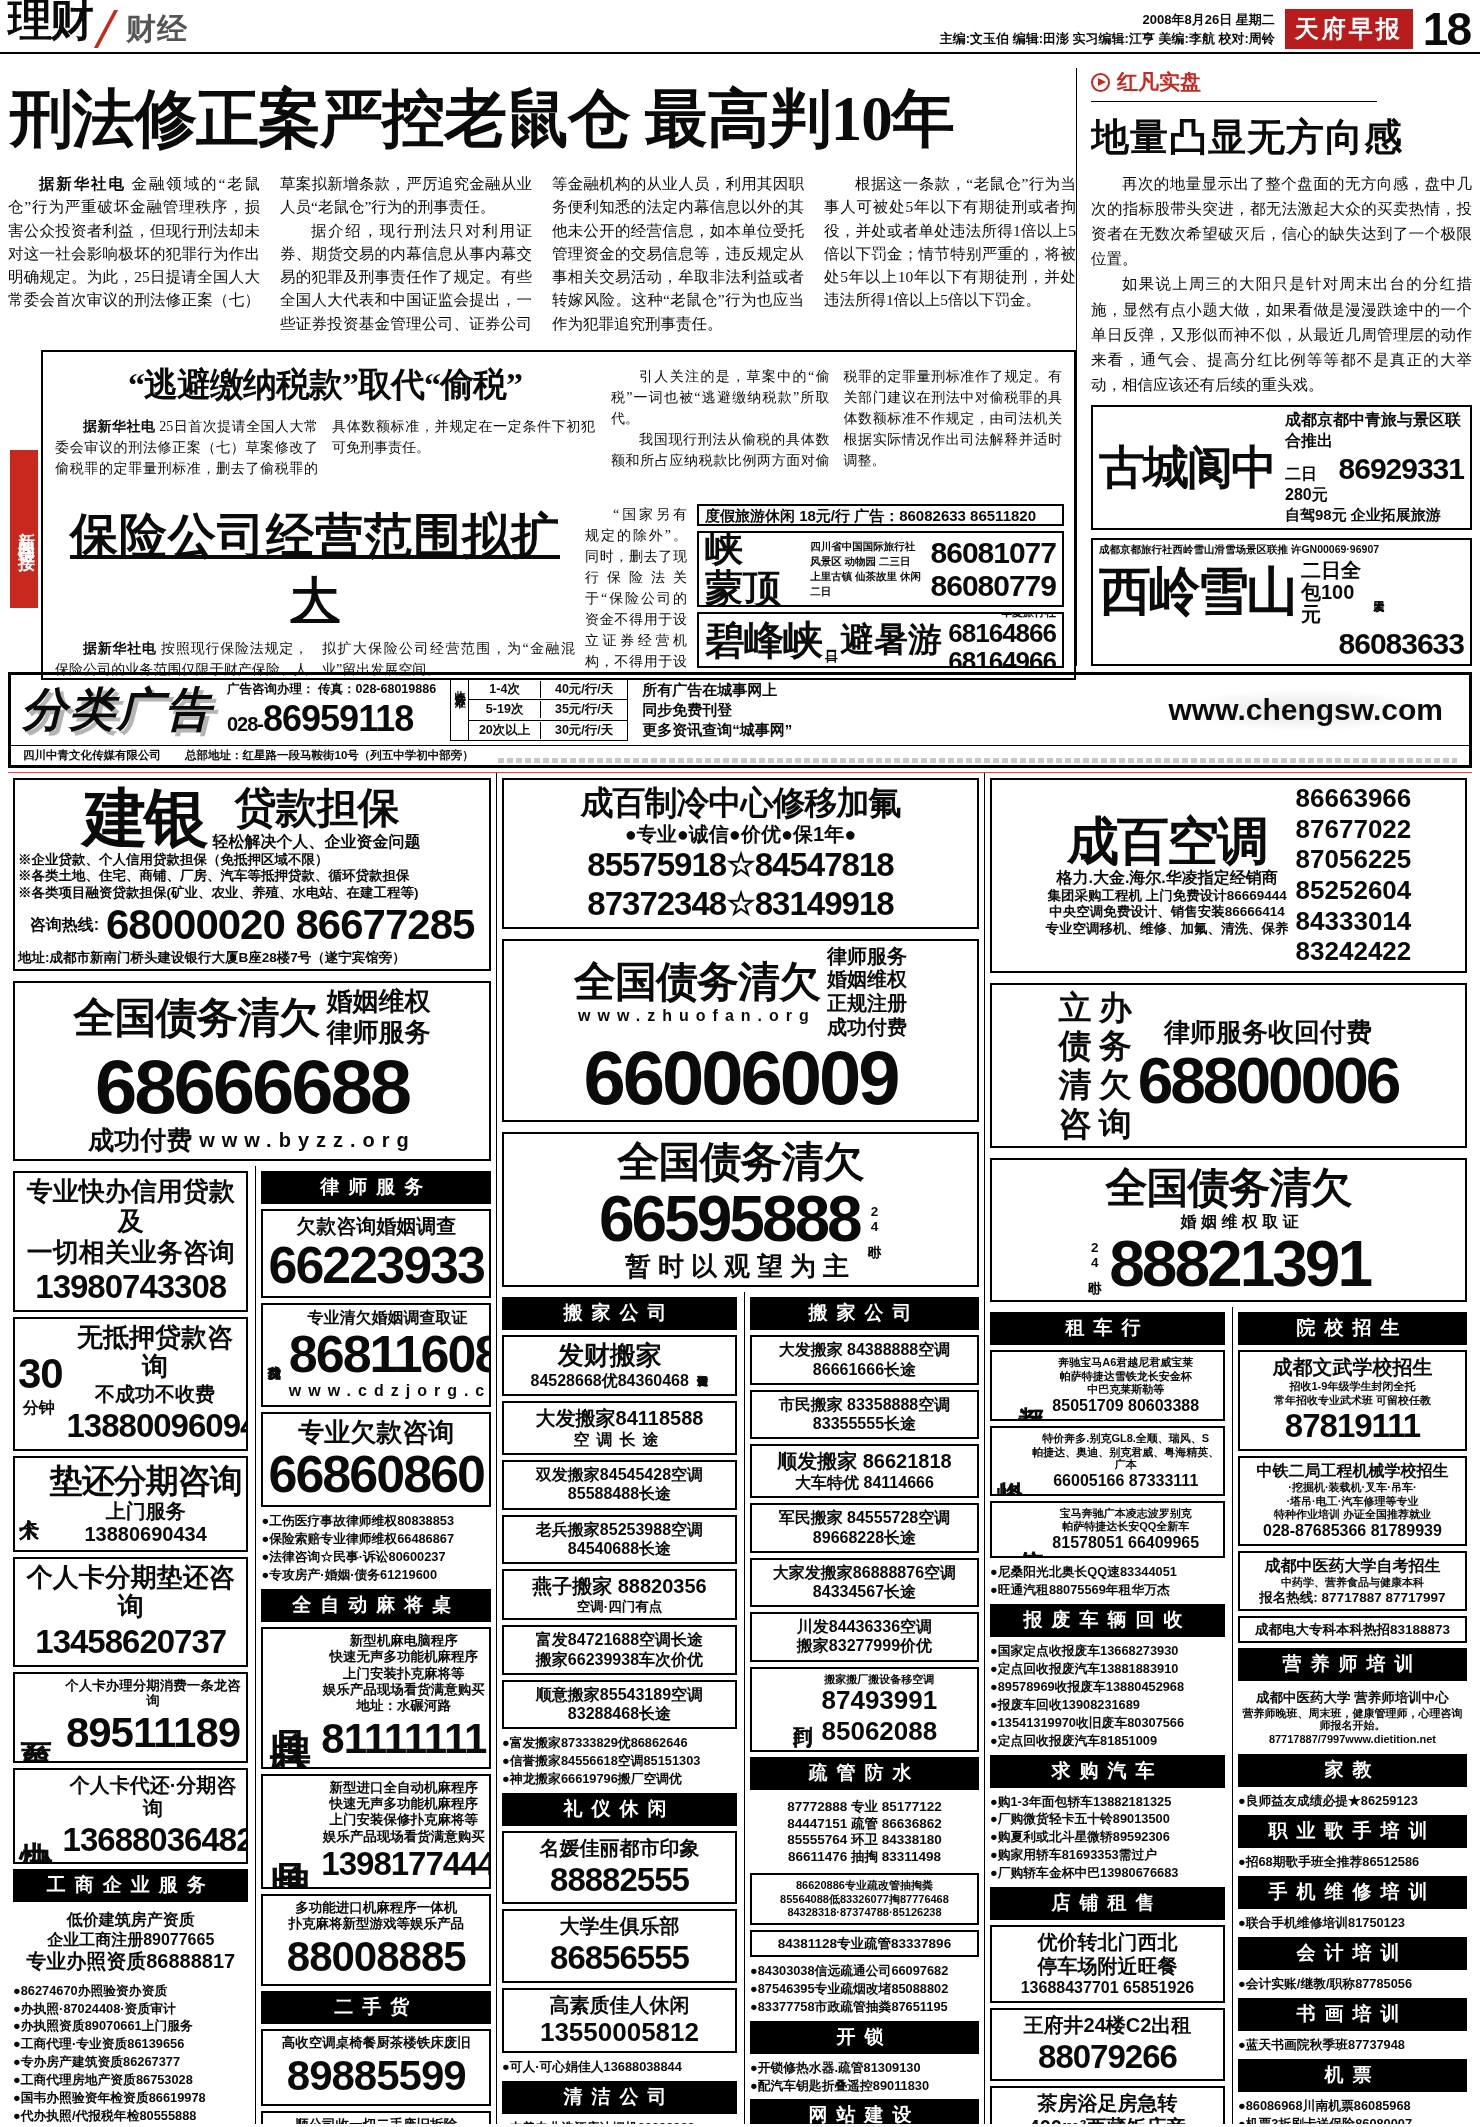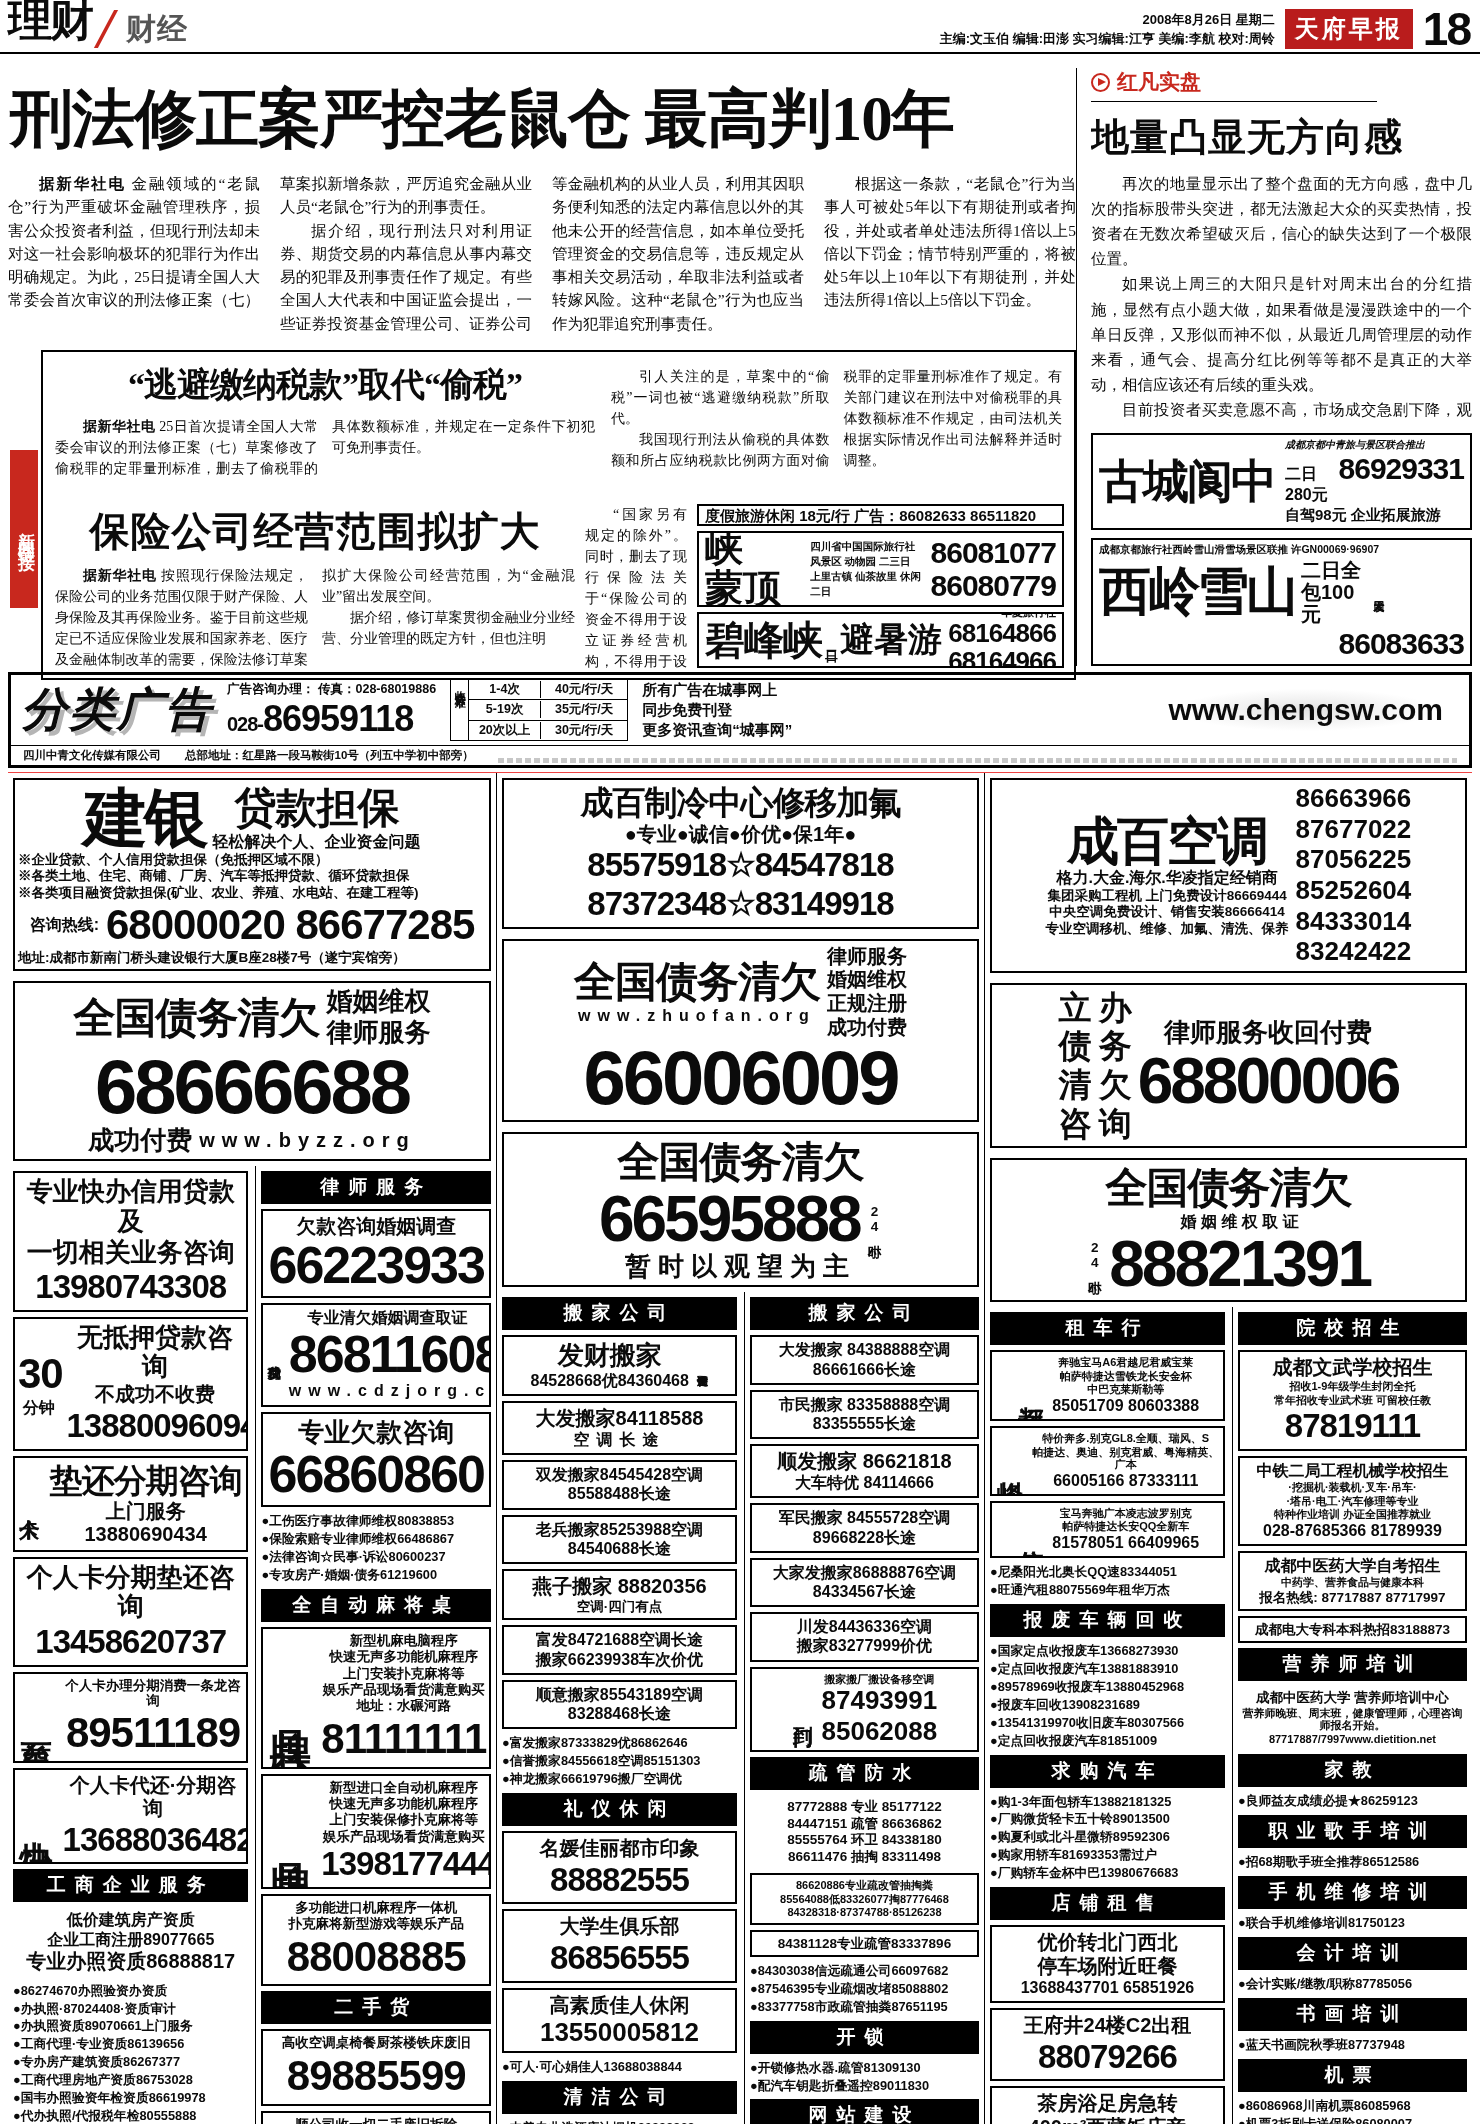--- a/index.html
+++ b/index.html
@@ -35,42 +35,42 @@
             writing-mode:vertical-rl;text-orientation:upright;font-size:17px;font-weight:700;
             letter-spacing:7px;text-align:center;padding-top:8px;}
   .news-box h2{font-family:"Liberation Serif",serif;font-weight:900;text-align:center;}
   .tax-row{display:flex;gap:16px;padding:10px 12px 6px;border-bottom:0;height:148px;overflow:hidden;}
   .tax-left{width:540px;}
   .tax-left h2{font-size:34px;margin-bottom:8px;letter-spacing:-1px;}
   .tax-right{flex:1;padding-top:4px;}
   .smallbody{font-family:"Liberation Serif",serif;font-size:14px;line-height:1.5;text-align:justify;}
   .ins-row{display:flex;gap:10px;padding:4px 10px 8px 12px;height:176px;overflow:hidden;}
   .ins-left{width:520px;}
-  .ins-left h2{font-size:40px;margin-bottom:6px;letter-spacing:1px;}
+  .ins-left h2{font-size:48px;margin-bottom:6px;letter-spacing:1px;text-decoration:underline;}
   .ins-narrow{width:102px;overflow:hidden;}
   .travel-left{flex:1;display:flex;flex-direction:column;gap:5px;}
   
   .tl-bar{border:2px solid #000;font-weight:800;font-size:15px;padding:1px 6px;white-space:nowrap;overflow:hidden;}
   .t-ad{border:2.5px solid #000;padding:3px 6px;overflow:hidden;}
   .a1{display:flex;align-items:center;gap:8px;height:88px;}
   .a1-names{font-size:38px;font-weight:900;line-height:1.05;font-family:"Liberation Serif",serif;}
   .a1-mid{font-size:10.5px;font-weight:700;line-height:1.45;}
   .a1-ph{font-size:30px;font-weight:900;line-height:1.1;letter-spacing:-1px;}
   .a2{display:flex;align-items:center;gap:0;height:64px;}
   .a2-name{font-size:40px;font-weight:900;font-family:"Liberation Serif",serif;letter-spacing:-1px;}
   .a2-name2{font-size:34px;font-weight:900;font-family:"Liberation Serif",serif;}
   .a2-right{margin-left:auto;text-align:right;}
   .a2-agency{font-size:11px;font-weight:700;}
   .a2-ph{font-size:26px;font-weight:900;line-height:1.05;letter-spacing:-1px;}
   .vert{writing-mode:vertical-rl;text-orientation:upright;}
   .a2-tag{font-size:13px;font-weight:700;}
   .travel-right{margin-top:8px;display:flex;flex-direction:column;gap:8px;}
   .a3-top{display:flex;gap:10px;align-items:center;}
   .a3-name{font-size:46px;font-weight:900;font-family:"Liberation Serif",serif;letter-spacing:-2px;white-space:nowrap;}
-  .a3-src{font-size:10px;font-weight:700;font-style:italic;}
+  .a3-src{font-size:16px;font-weight:700;}
   .a3-mid{display:flex;align-items:baseline;gap:8px;}
   .a3-price{font-size:16px;font-weight:800;}
   .a3-ph{font-size:30px;font-weight:900;letter-spacing:-1px;}
   .a3-l2{font-size:15px;font-weight:800;}
   .a4-src{font-size:10.5px;font-weight:700;white-space:nowrap;overflow:hidden;}
   .a4-mid{display:flex;align-items:center;gap:6px;}
   .a4-name{font-size:52px;font-weight:900;font-family:"Liberation Serif",serif;letter-spacing:-3px;white-space:nowrap;}
   .a4-price{font-size:20px;font-weight:900;width:64px;line-height:1.1;}
   .a4-tag{font-size:11px;font-weight:700;}
   .a4-ph{font-size:30px;font-weight:900;text-align:right;letter-spacing:-1px;}

